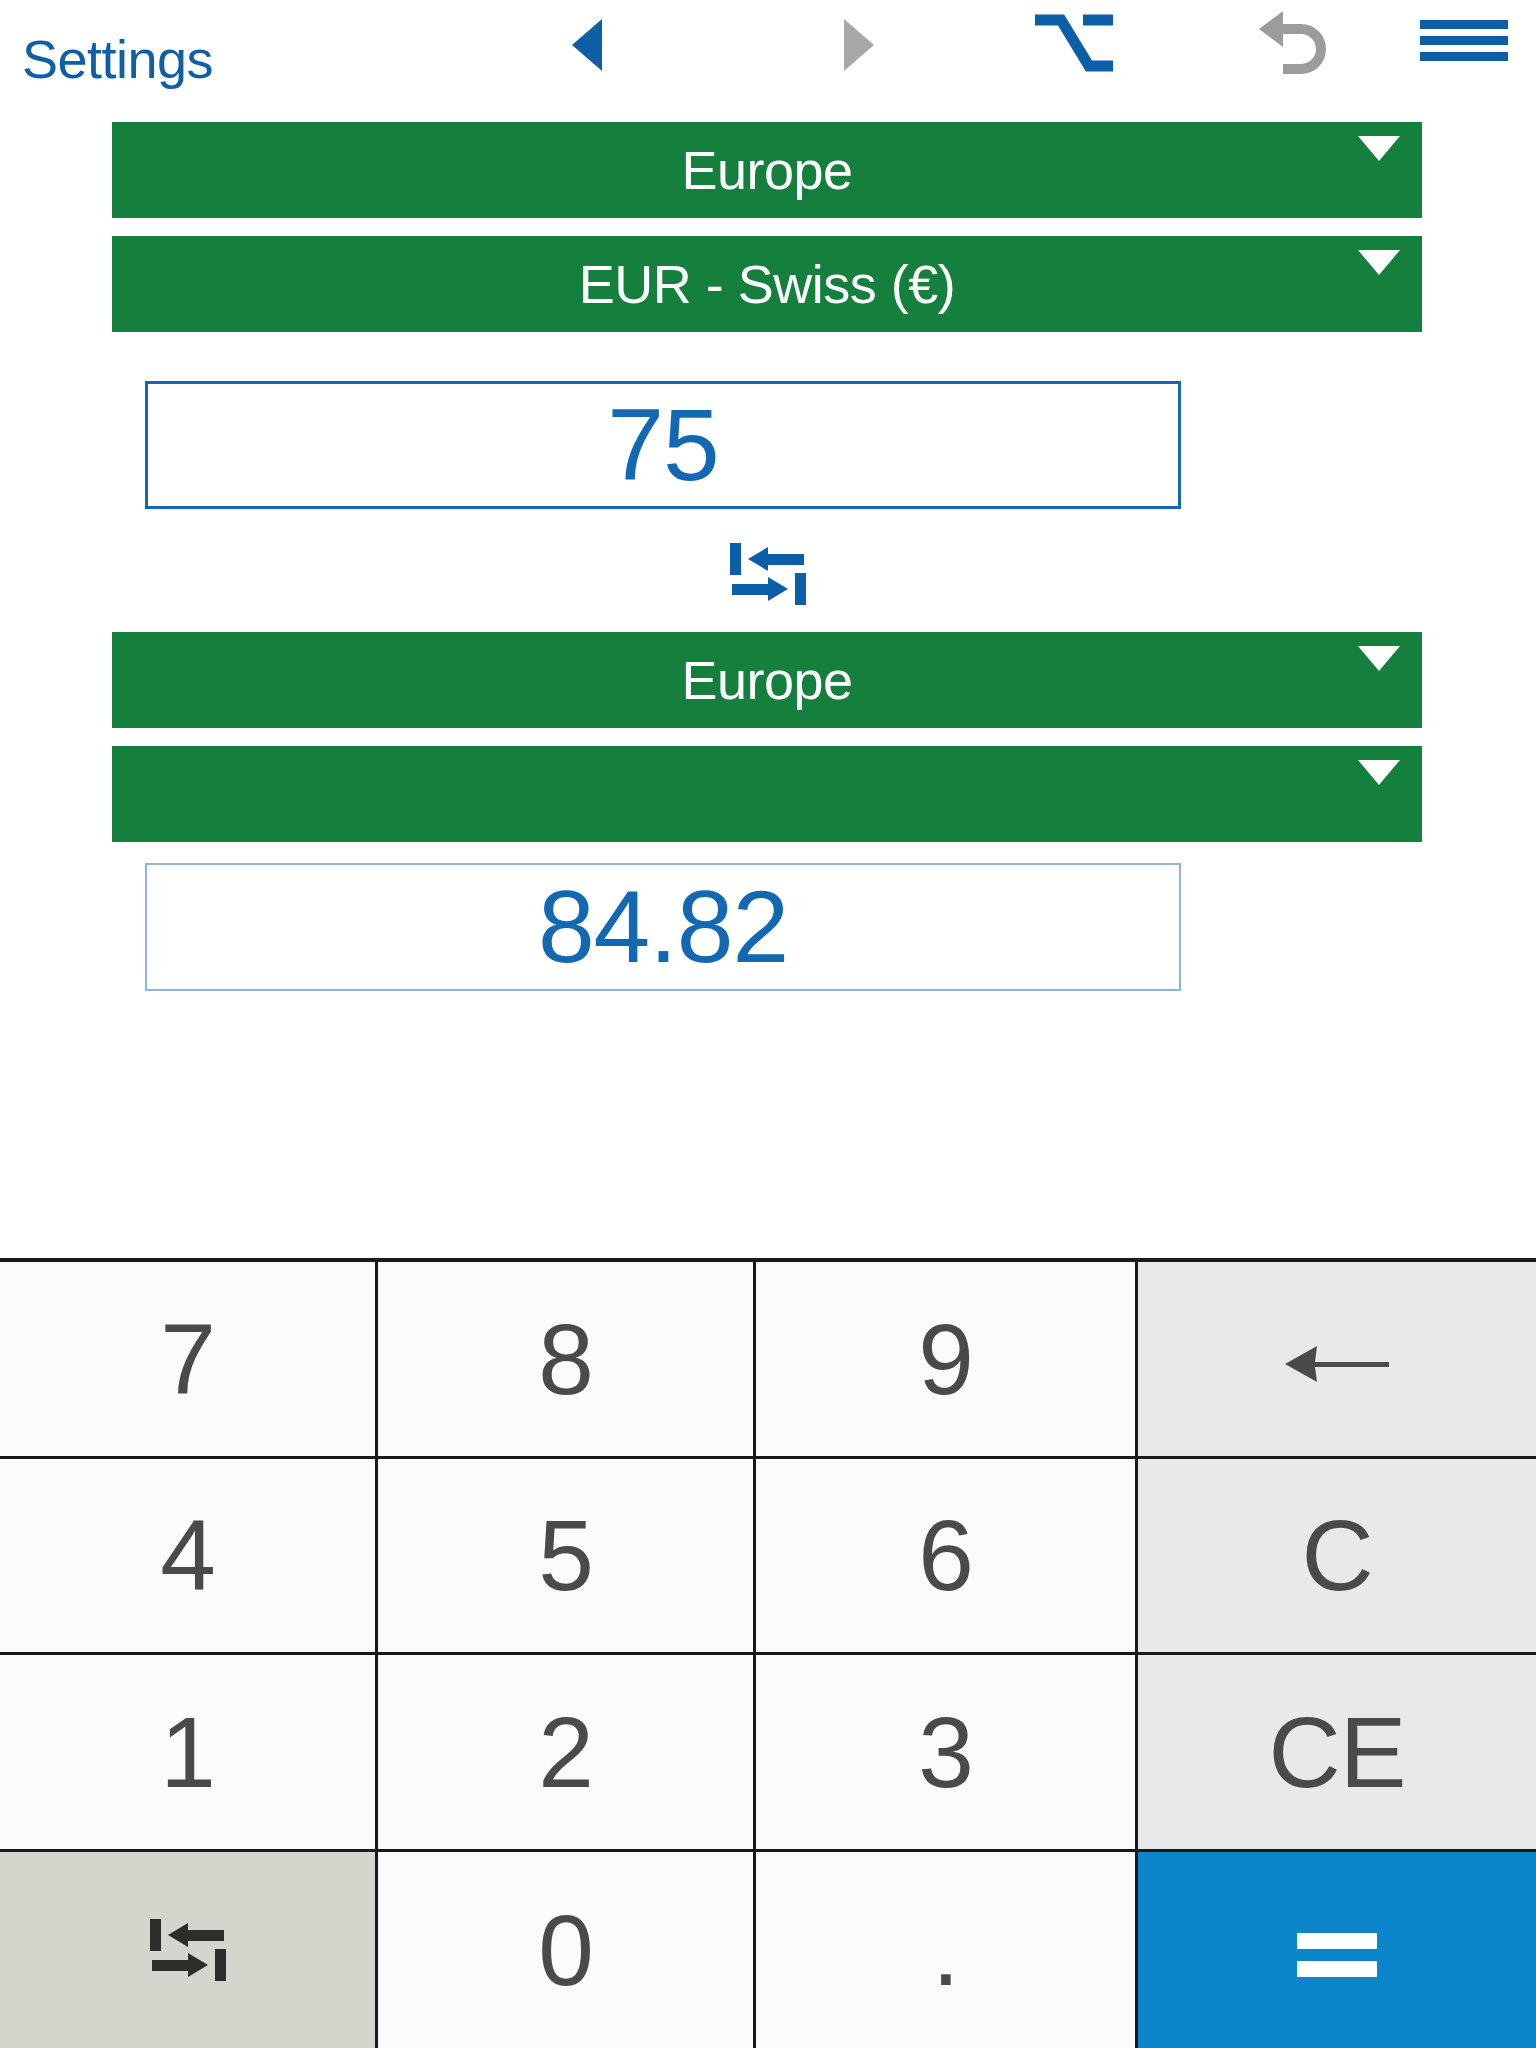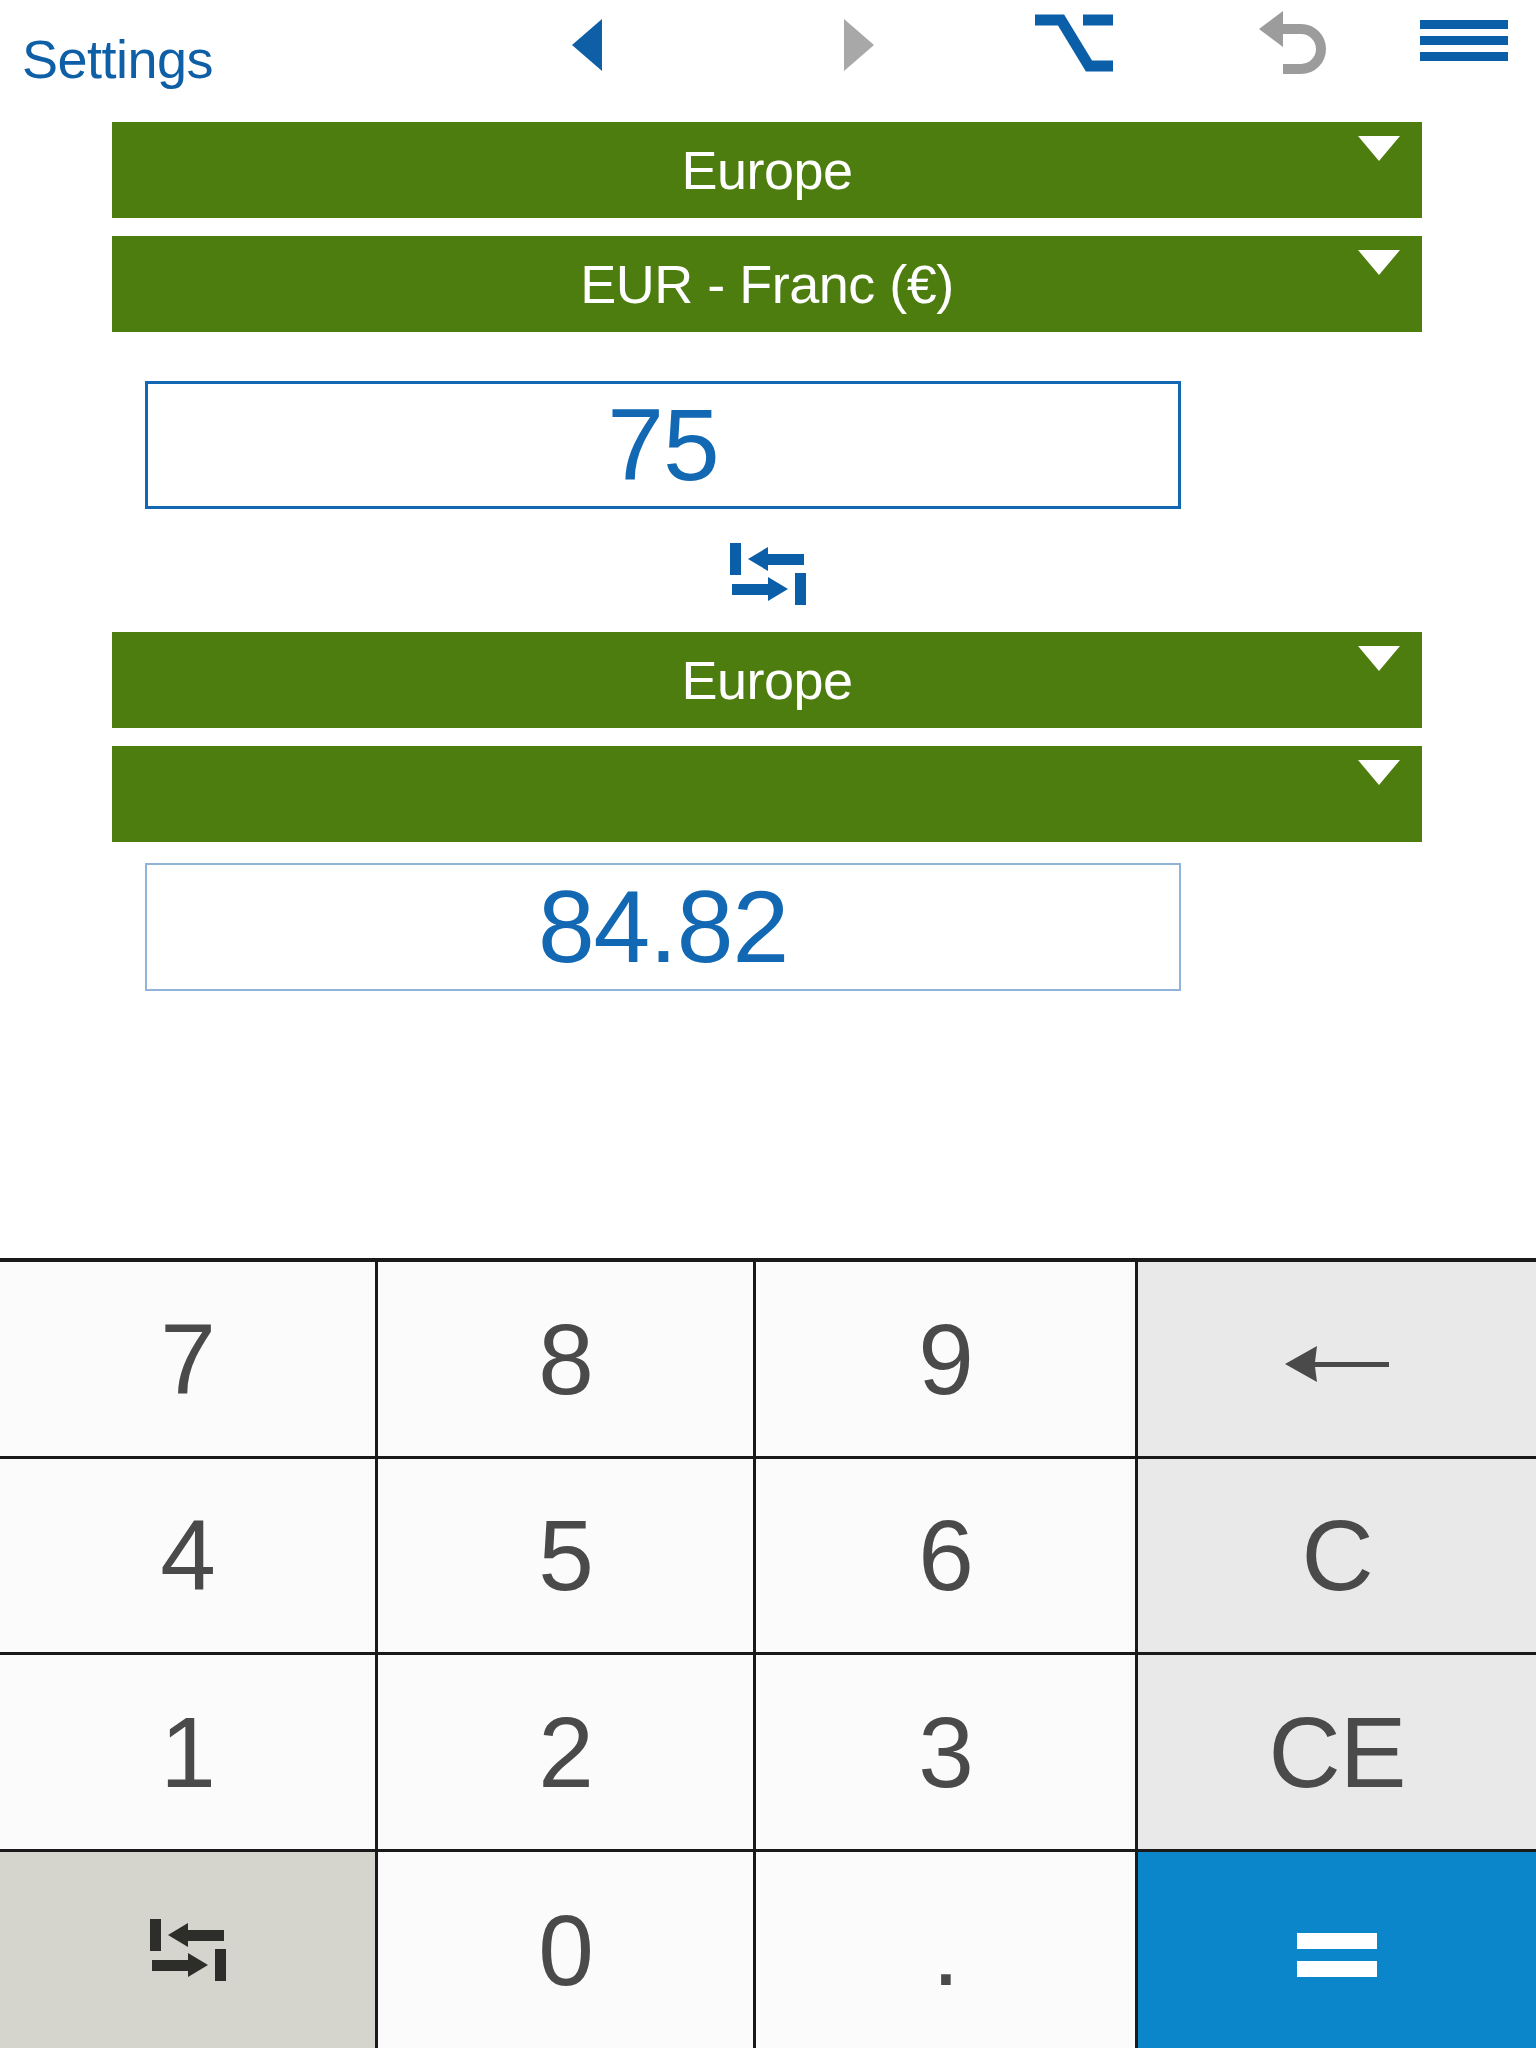--- a/index.html
+++ b/index.html
@@ -73,21 +73,21 @@
   .alt-icon { margin-top: -28px; }
   .undo-icon { margin-top: -30px; }
   .menu-icon { margin-top: -32px; }
 
   
   .dropdown {
     position: absolute;
     left: 112px;
     width: 1310px;
     height: 96px;
-    background: #4d7c0f;
+    background: #15803d;
     display: flex;
     align-items: center;
     justify-content: center;
   }
   .dropdown .dd-label {
     color: #ffffff;
     font-size: 54px;
     line-height: 58px;
     white-space: nowrap;
     letter-spacing: -0.5px;
@@ -250,21 +250,21 @@
       </span>
     </div>
   </div>
 
   <div class="dropdown" id="dd-region-from">
     <span class="dd-label">Europe</span>
     <span class="caret"></span>
   </div>
 
   <div class="dropdown" id="dd-currency-from">
-    <span class="dd-label">EUR - Franc (€)</span>
+    <span class="dd-label">EUR - Swiss (€)</span>
     <span class="caret"></span>
   </div>
 
   <div class="valuefield" id="field-amount">
     <span class="vf-text">75</span>
   </div>
 
   <div class="swap-middle">
     <span>
       <svg width="84" height="70" viewBox="0 0 84 70">

